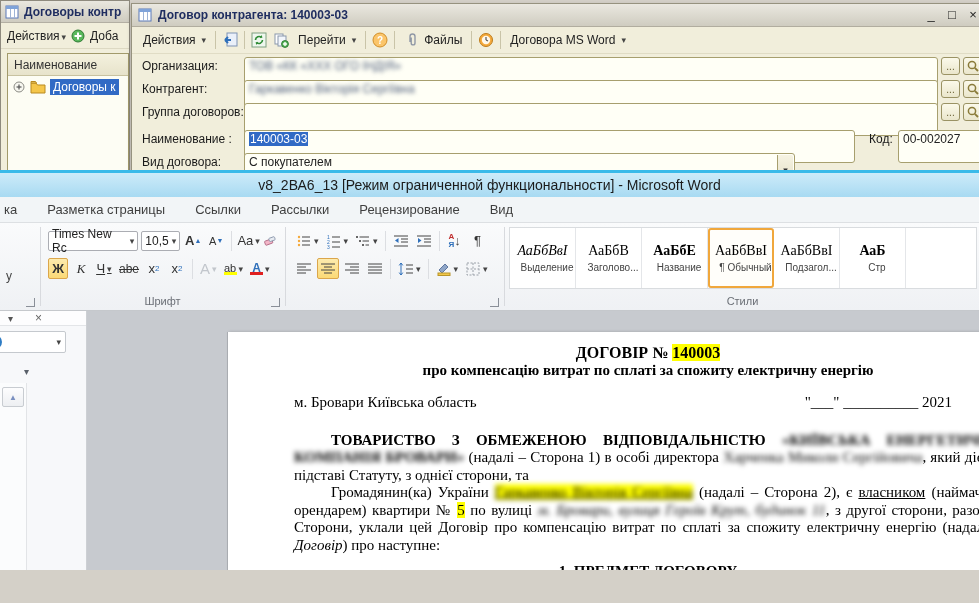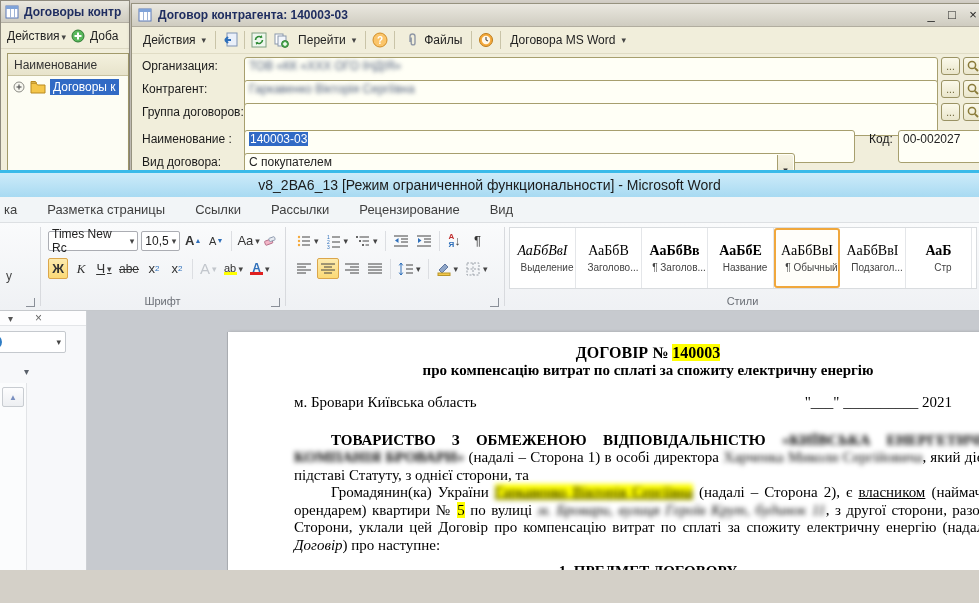--- a/index.html
+++ b/index.html
@@ -476,24 +476,20 @@
         <div class="styles-box">
           <div class="stcard">
               <span class="pv pv1">АаБбВвІ</span>
               <span class="nm">Выделение</span>
             </div>
           <div class="stcard">
               <span class="pv pv2">АаБбВ</span>
               <span class="nm">Заголово...</span>
             </div>
           <div class="stcard">
-              <span class="pv pv3">АаБбВв</span>
-              <span class="nm">¶ Заголов...</span>
-            </div>
-          <div class="stcard">
               <span class="pv pv4">АаБбЕ</span>
               <span class="nm">Название</span>
             </div>
           <div class="stcard selected">
               <span class="pv">АаБбВвІ</span>
               <span class="nm">¶ Обычный</span>
             </div>
           <div class="stcard">
               <span class="pv">АаБбВвІ</span>
               <span class="nm">Подзагол...</span>

